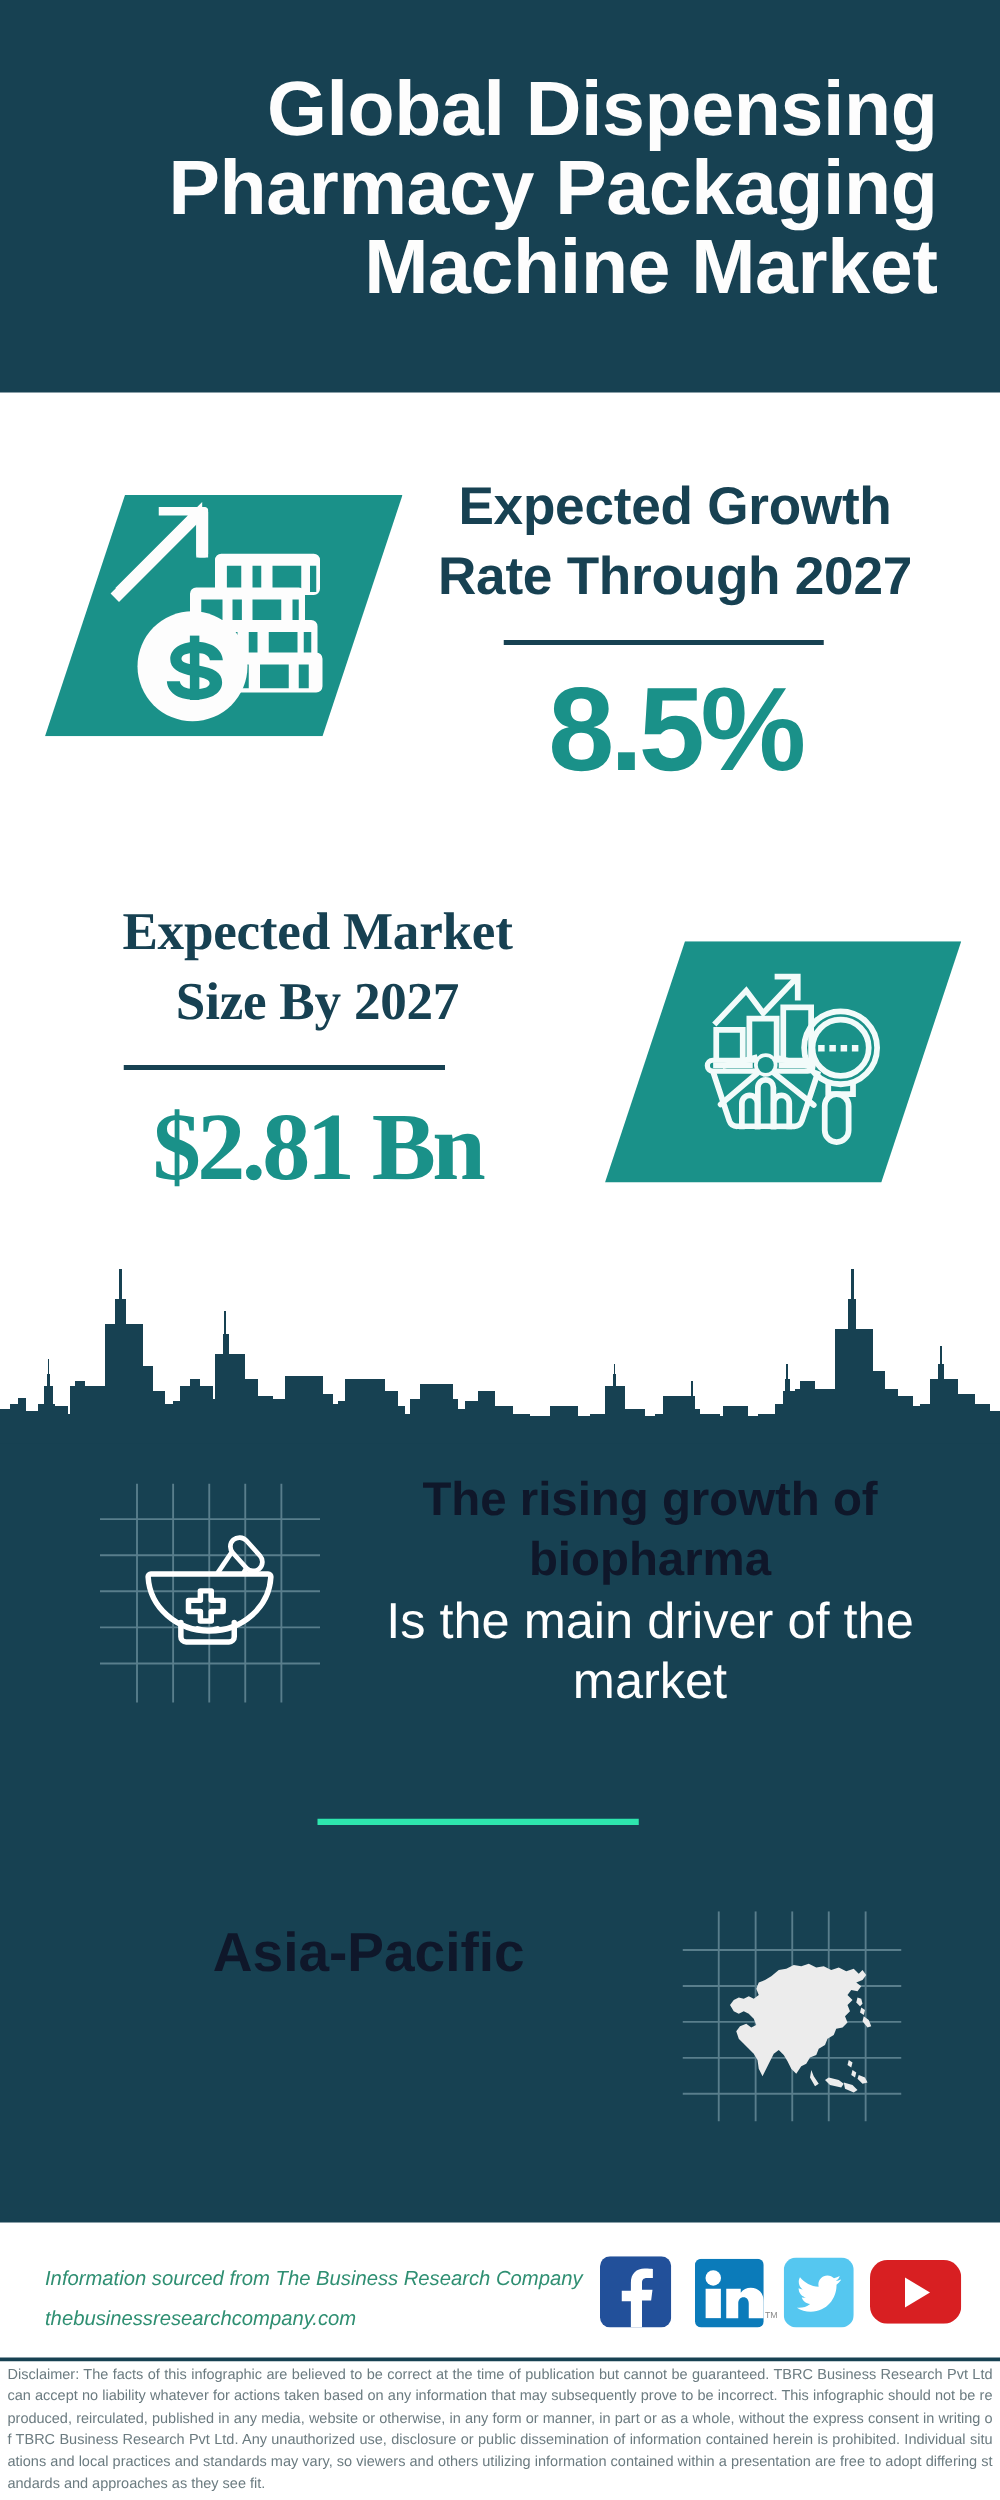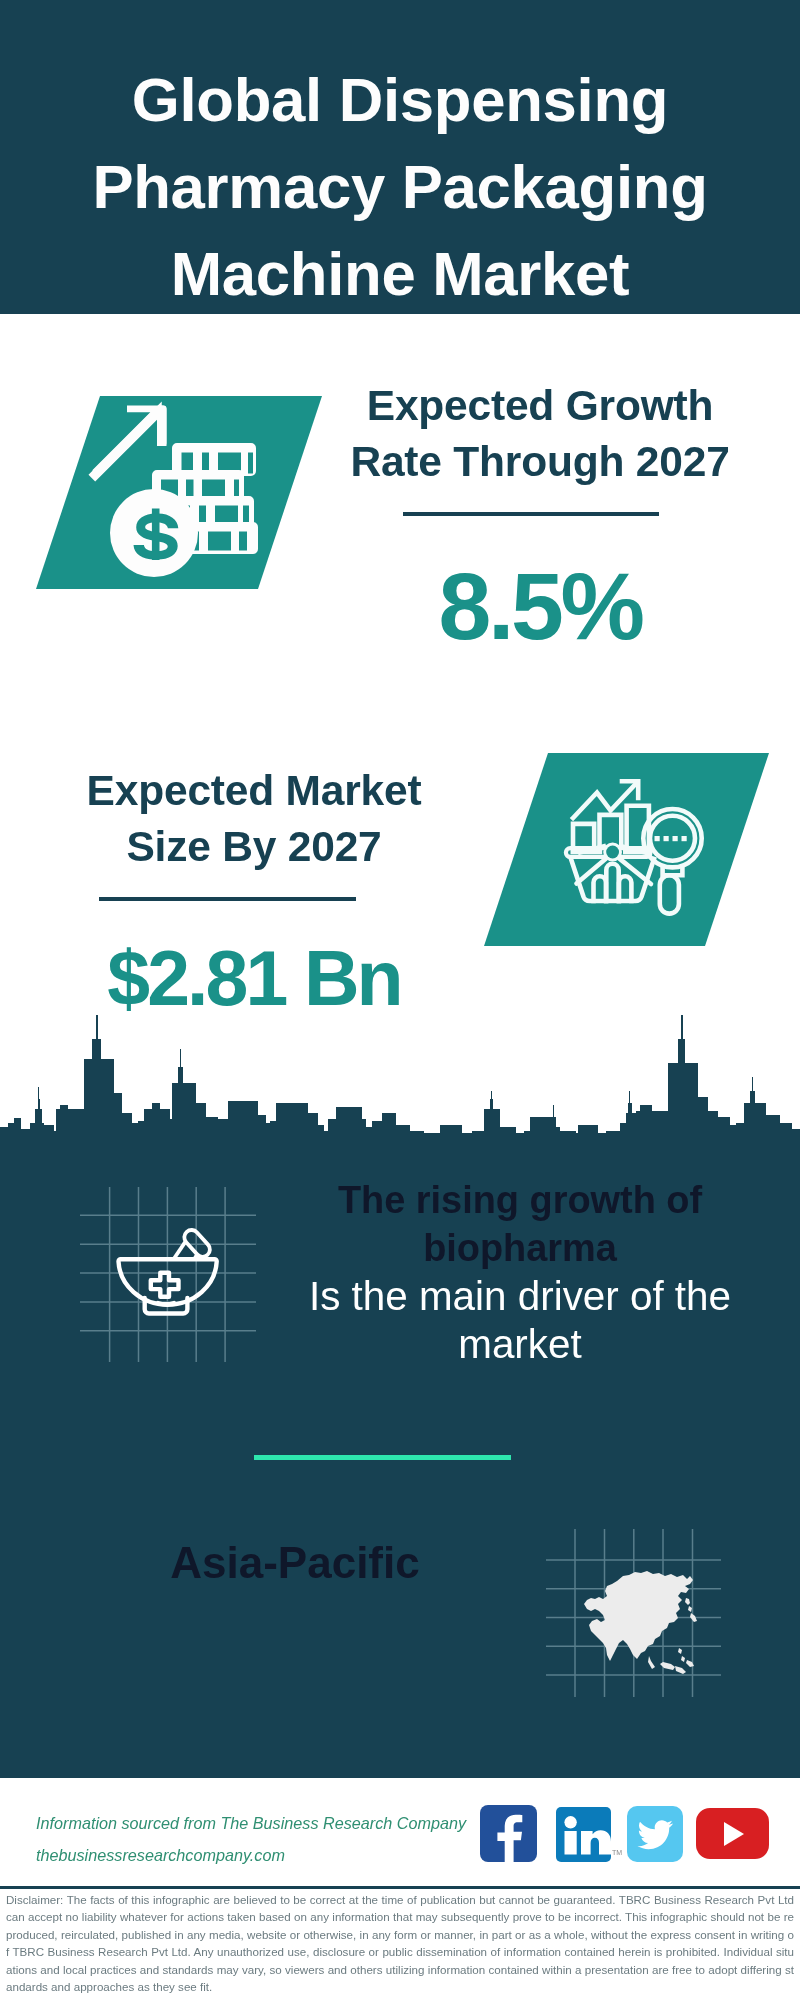--- a/index.html
+++ b/index.html
@@ -4,34 +4,34 @@
 <title>Infographic</title>
 <style>
   html,body{margin:0;padding:0;}
   body{width:800px;height:2000px;background:#ffffff;
        font-family:"Liberation Sans",sans-serif;overflow:hidden;}
   .page{position:relative;width:800px;height:2000px;background:#ffffff;}
 
   
   .header{position:absolute;left:0;top:0;width:800px;height:314px;background:#174152;}
   .header-title{position:absolute;left:50px;top:56px;width:700px;
-    color:#fdfdfd;font-size:61.7px;line-height:87px;font-weight:bold;
-    text-align:center;letter-spacing:-0.3px;}
+    color:#fdfdfd;font-size:61.7px;line-height:63px;font-weight:bold;
+    text-align:right;letter-spacing:-0.3px;}
   .stat{position:absolute;text-align:center;}
   .stat-label{color:#174152;font-size:42.5px;line-height:56px;font-weight:bold;letter-spacing:-0.2px;}
   .stat-rule{height:4px;background:#174152;margin:22px auto 0 auto;}
   .stat-value{color:#1a9189;font-weight:bold;letter-spacing:-1px;}
 
   #stat1{left:350px;top:378px;width:380px;}
   #stat1 .stat-rule{width:256px;margin-left:53px;}
-  #stat1 .stat-value{font-size:95px;line-height:96px;margin-top:42px;letter-spacing:-3.4px;}
-
-  #stat2{left:64px;top:763px;width:380px;}
+  #stat1 .stat-value{font-size:95px;line-height:96px;margin-top:20px;letter-spacing:-3.4px;}
+
+  #stat2{left:64px;top:718px;width:380px;font-family:Liberation Serif, serif;}
   #stat2 .stat-rule{width:257px;margin-left:35px;}
-  #stat2 .stat-value{font-size:77px;line-height:82px;margin-top:36px;letter-spacing:-2.9px;}
+  #stat2 .stat-value{font-size:77px;line-height:82px;margin-top:20px;letter-spacing:-2.9px;}
 
   
   .dark{position:absolute;left:0;top:1148px;width:800px;height:630px;background:#174152;}
   .skyline{position:absolute;left:0;top:1005px;width:800px;height:150px;}
   .skyline rect{shape-rendering:crispEdges;}
 
   
   .gridpanel{position:absolute;}
   #grid1{left:79.8px;top:1186px;}
   #grid2{left:546px;top:1529px;}

